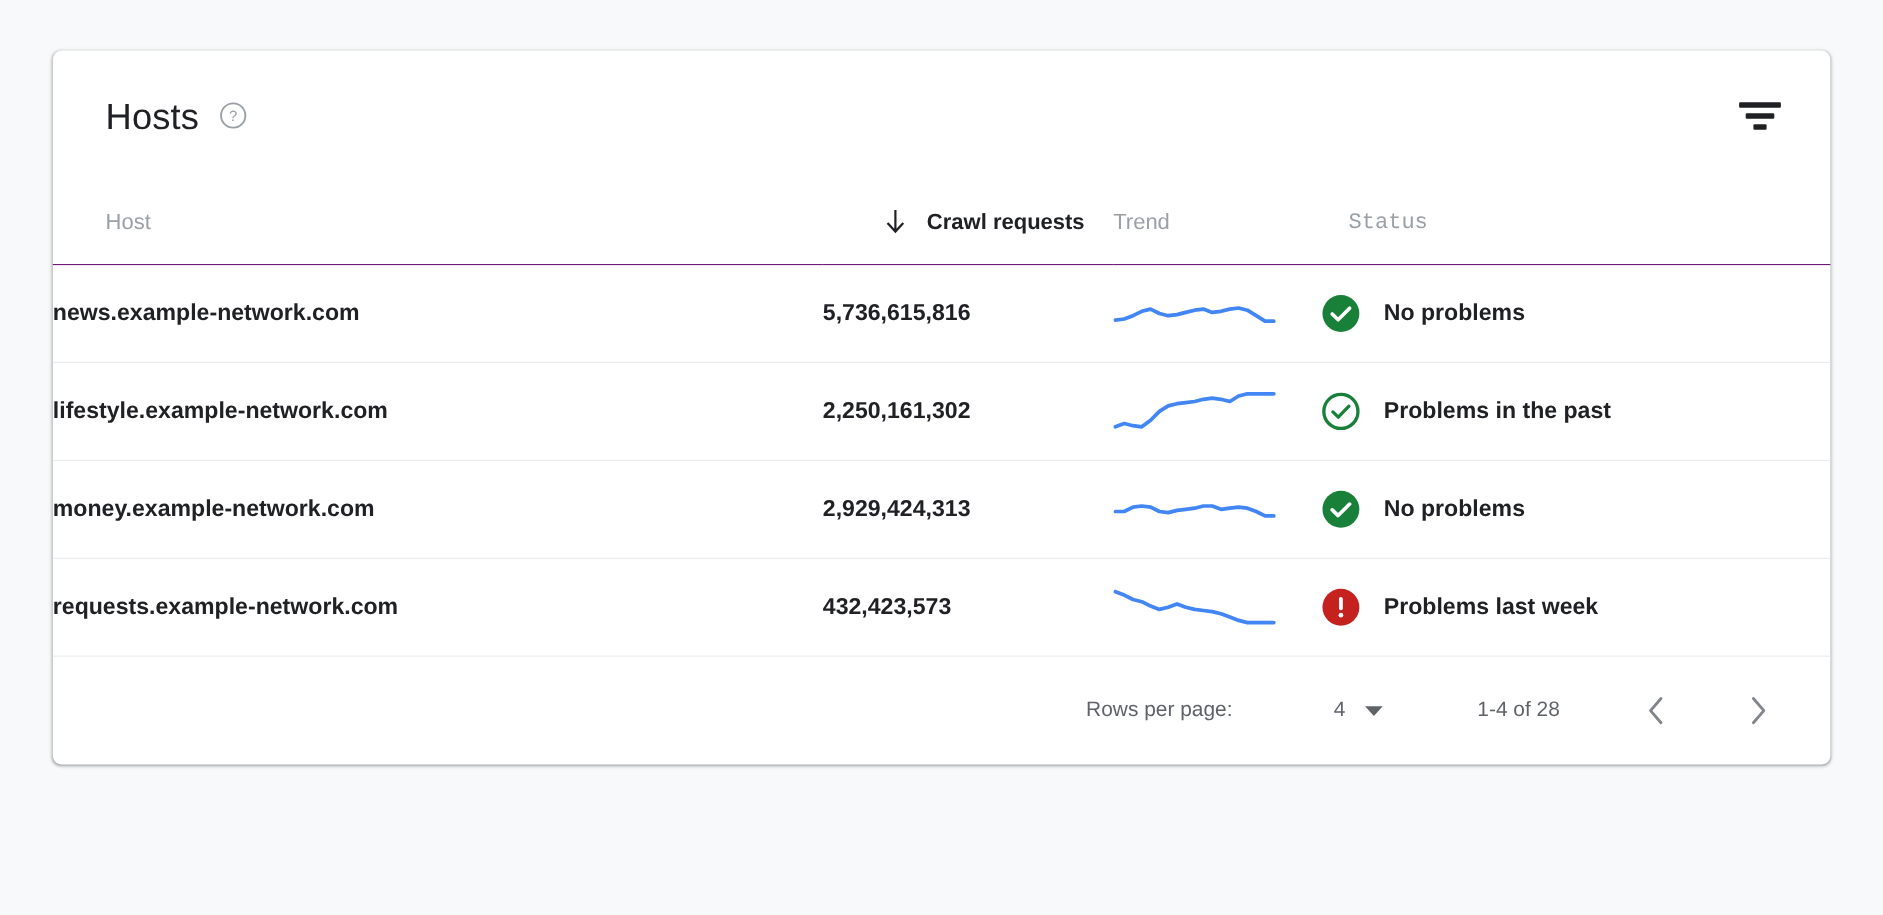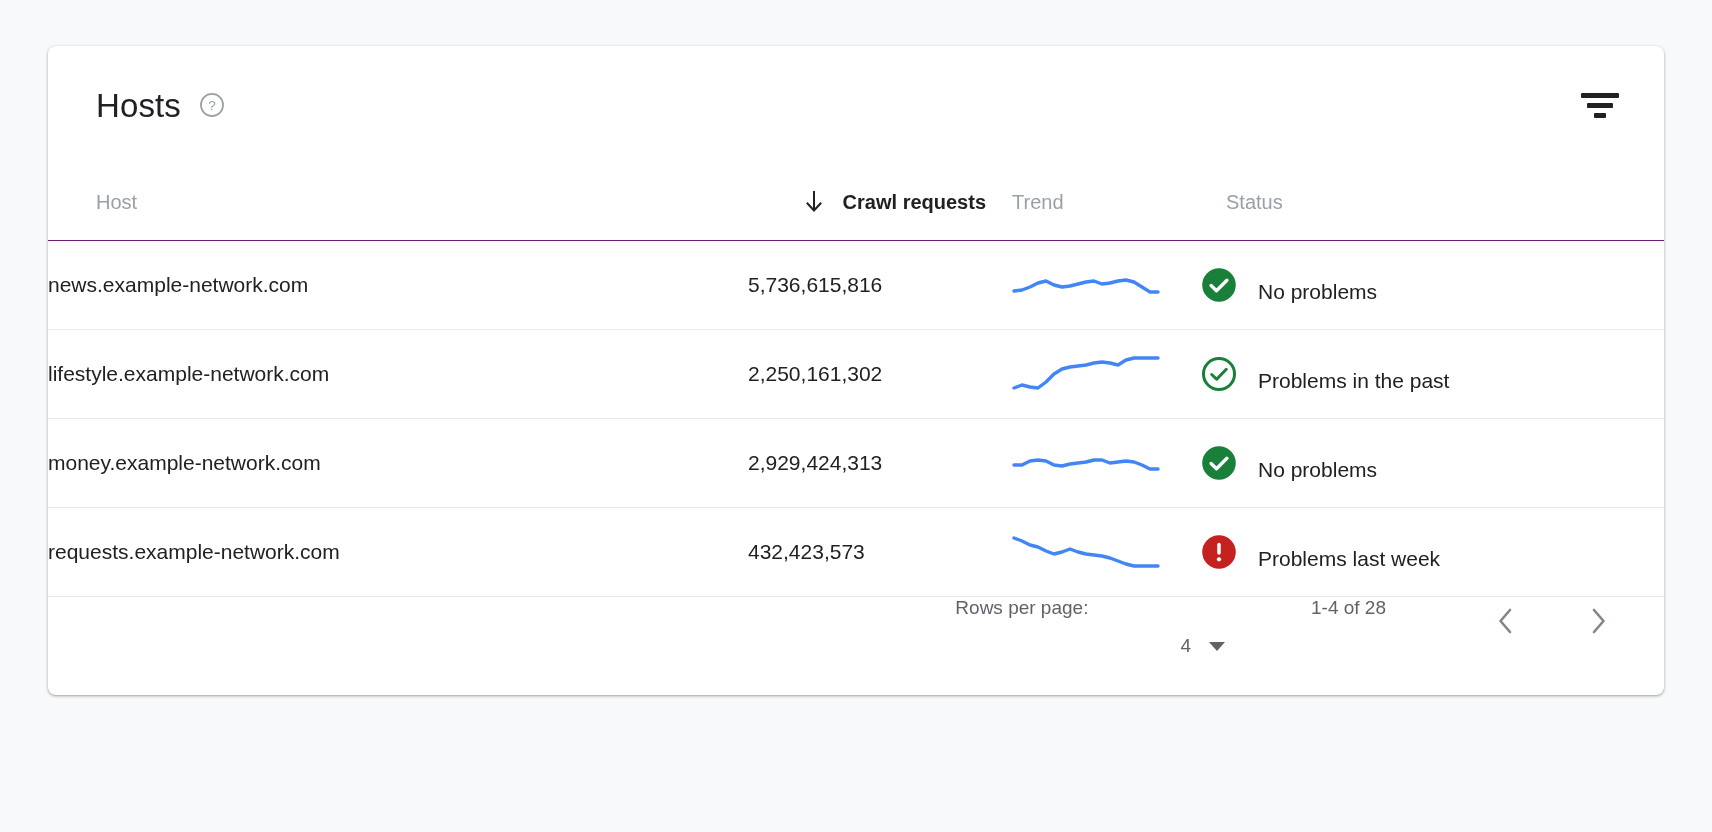--- a/index.html
+++ b/index.html
@@ -80,20 +80,21 @@
   
   .tbl {
     width: 100%;
     border-collapse: collapse;
     table-layout: fixed;
   }
   .tbl th, .tbl td {
     text-align: left;
     vertical-align: middle;
     padding: 0;
+    font-weight: bold;
   }
   .col-host   { width: 700px; }
   .col-crawl  { width: 264px; }
   .col-trend  { width: 188px; }
   .col-status { width: 464px; }
 
   .tbl thead th {
     height: 76px;
     font-size: 20px;
     color: #9aa0a6;
@@ -107,66 +108,67 @@
     color: #202124;
     font-weight: 700;
     padding-right: 26px;
   }
   .sort-arrow {
     margin-right: 18px;
     display: inline-flex;
     align-items: center;
   }
   .th-trend { padding-left: 0px; }
-  .th-status { padding-left: 26px; }
+  .th-status { padding-left: 26px; font-family: Liberation Mono, monospace; }
 
   .tbl tbody tr { border-bottom: 1px solid #e8eaed; }
   .tbl tbody td { height: 88px; font-size: 21px; color: #202124; }
   .td-host { padding-left: 48px; white-space: nowrap; }
   .td-crawl { text-align: right; padding-right: 26px; white-space: nowrap; }
   .td-trend { padding: 0; }
   .spark { display: block; margin-left: 0px; }
   .td-status { padding-left: 26px; }
-  .status-cell { display: flex; align-items: flex-end; }
+  .status-cell { display: flex; align-items: center; }
   .status-icon {
     width: 38px;
     height: 38px;
     flex: 0 0 38px;
     margin-right: 20px;
     display: inline-flex;
     align-items: center;
     justify-content: center;
   }
   .status-label { white-space: nowrap; }
 
   
   .card-footer {
     height: 98px;
     display: flex;
+    align-items: center;
     justify-content: flex-end;
     padding-right: 42px;
     font-size: 19px;
     color: #5f6368;
     box-sizing: border-box;
   }
   .rows-per-page-label { margin-right: 92px; }
   .rpp-select {
     display: inline-flex;
     align-items: center;
     cursor: pointer;
     margin-right: 86px;
   }
   .rpp-value { font-size: 19px; color: #5f6368; margin-right: 18px; }
   .caret {
     width: 0; height: 0;
     border-left: 8px solid transparent;
     border-right: 8px solid transparent;
     border-top: 9px solid #5f6368;
   }
-  .range-label { margin-right: 96px; white-space: nowrap; }
+  .range-label { margin-right: 64px; white-space: nowrap; }
   .pager-btn {
     width: 48px;
     height: 48px;
     display: inline-flex;
     align-items: center;
     justify-content: center;
     cursor: pointer;
   }
   .pager-btn.next { margin-left: 44px; }
 </style>

